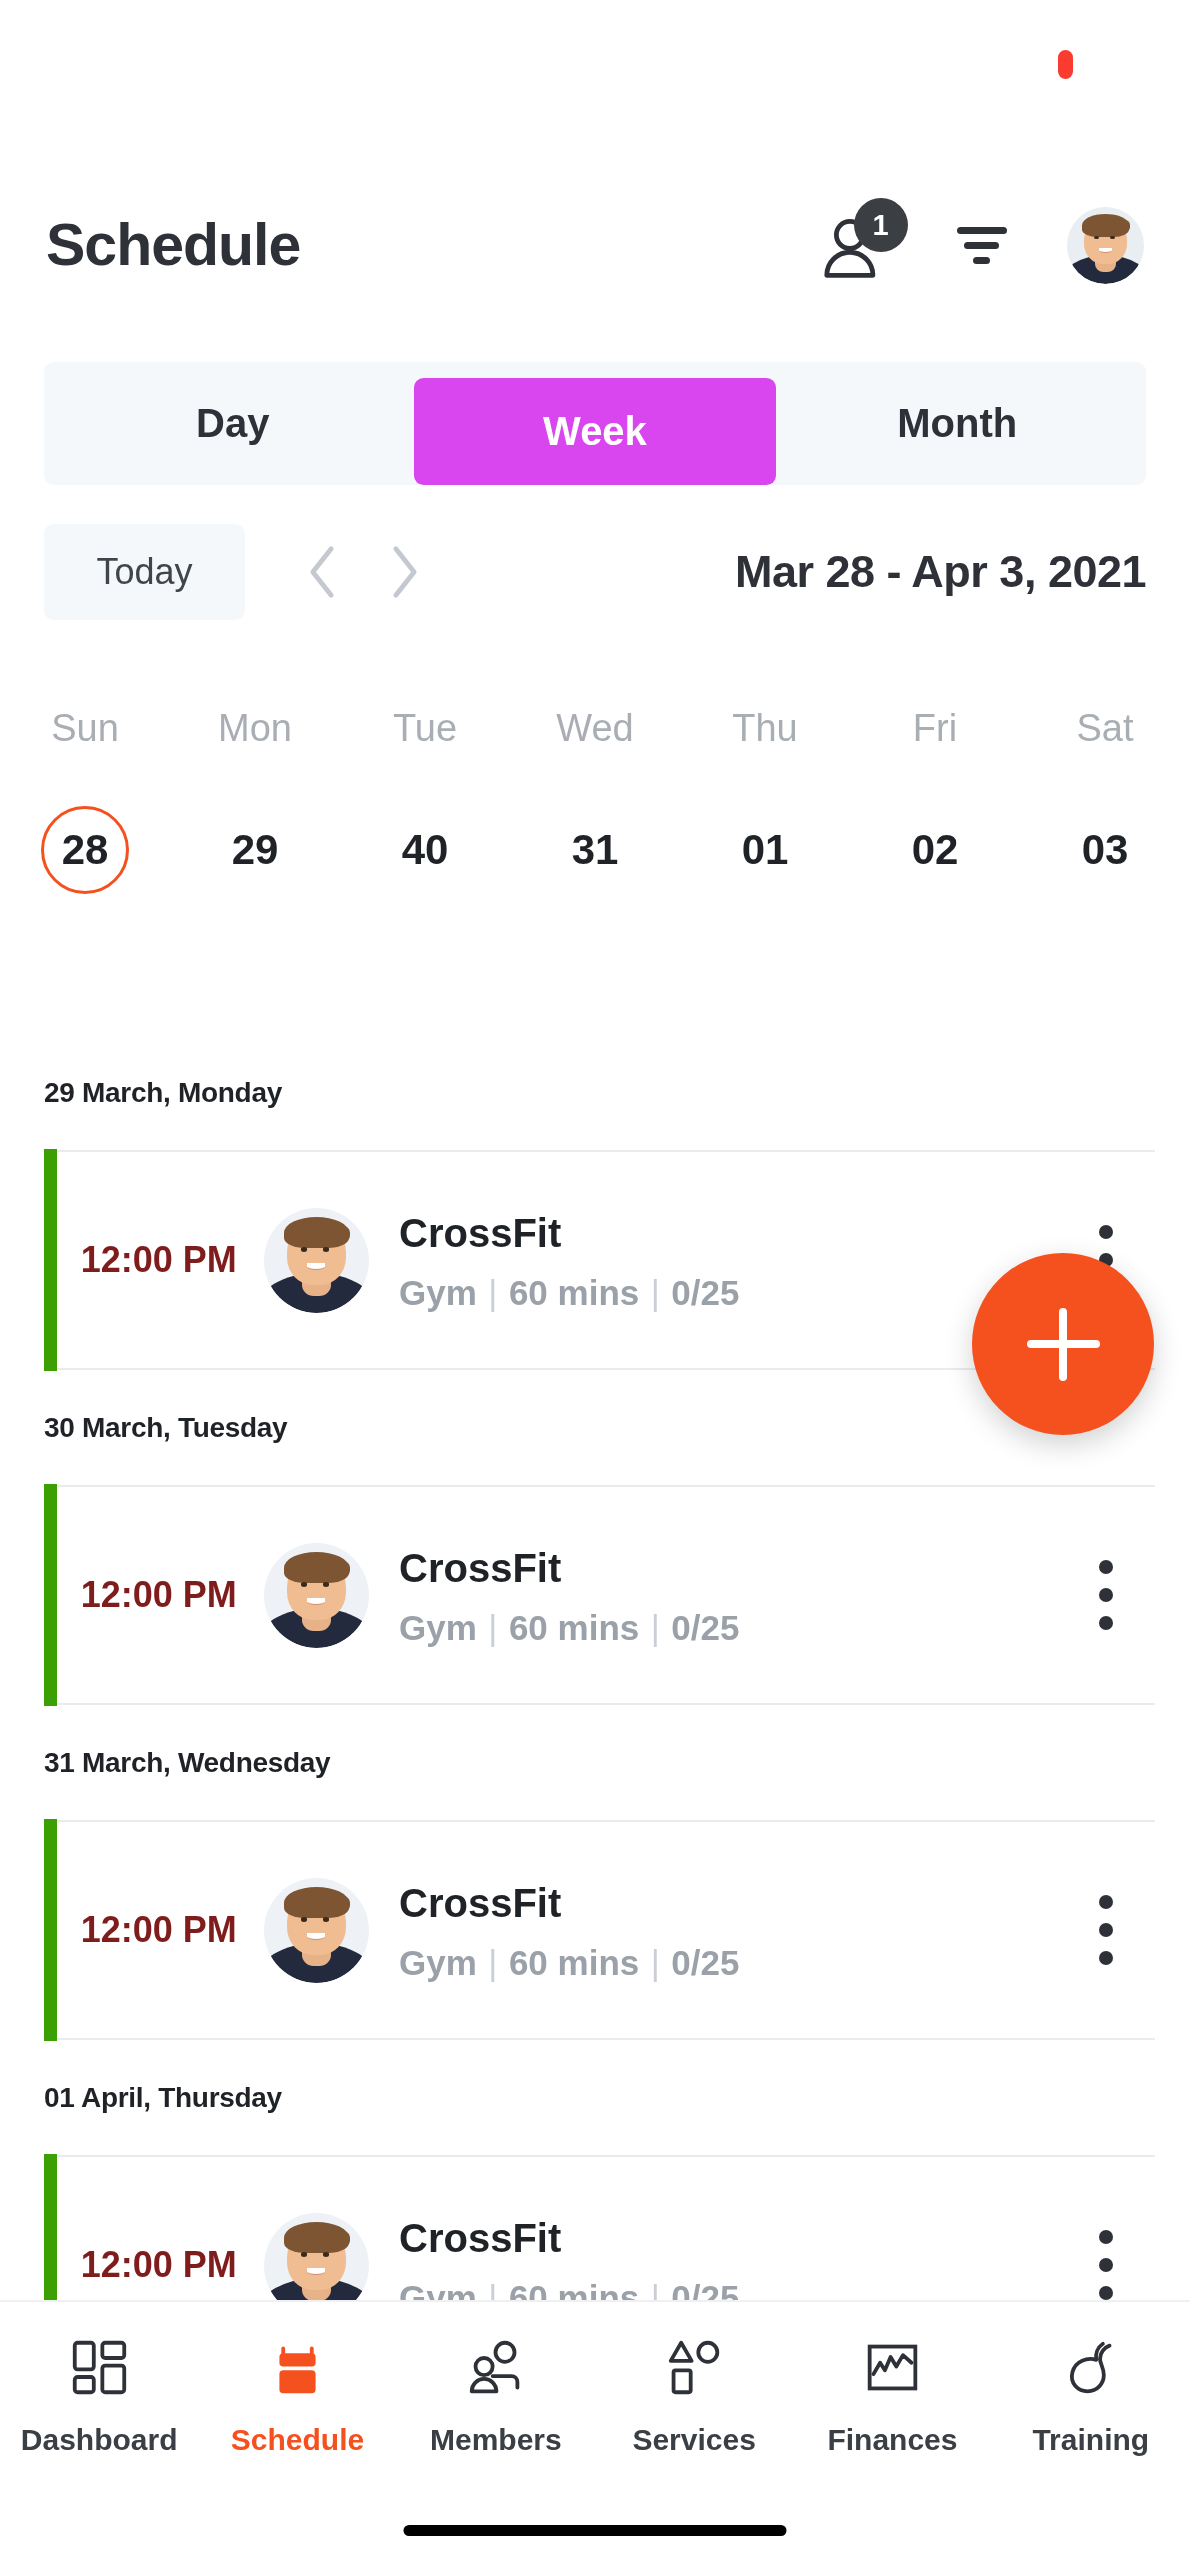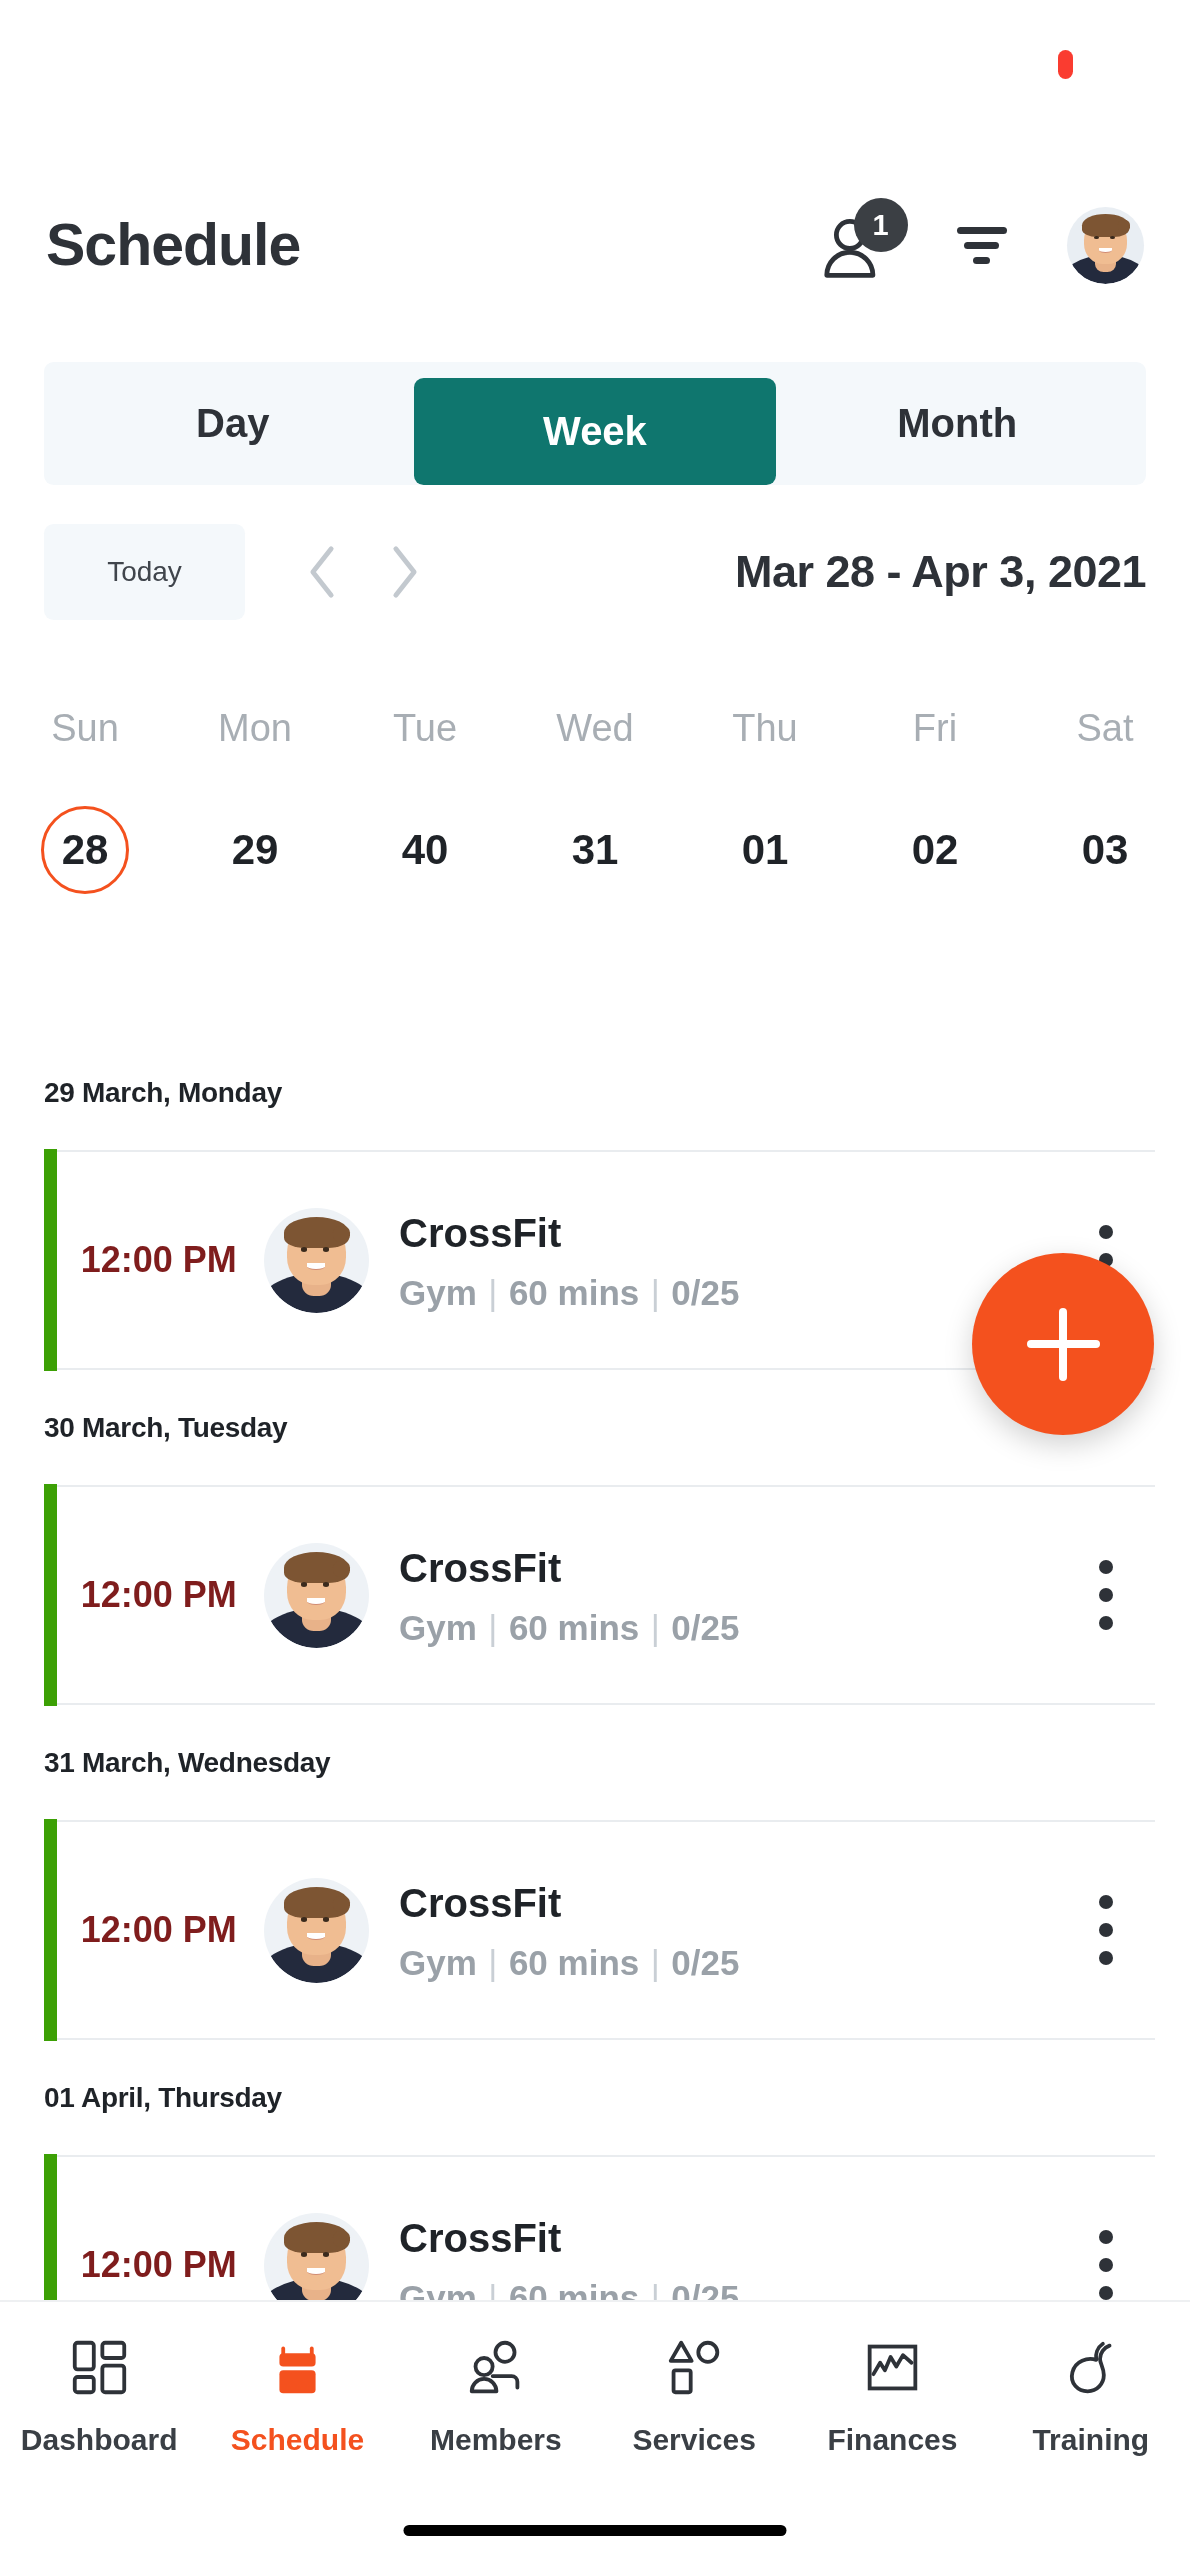--- a/index.html
+++ b/index.html
@@ -73,31 +73,31 @@
   
   .segmented {
     position:absolute; top:362px; left:44px; width:1102px; height:123px;
     background:#f4f8fb; border-radius:9.6px; display:flex; align-items:center;
     padding:7.7px;
   }
   .seg-item {
     flex:1; height:107px; display:flex; align-items:center; justify-content:center;
     font-size:40px; font-weight:700; color:#2e3238; border-radius:9.6px;
   }
-  .seg-item.active { background:#0f766e; color:#ffffff;margin-top:15px; }
+  .seg-item.active { background:#d946ef; color:#ffffff;margin-top:15px; }
 
   
   .datenav {
     position:absolute; top:518px; left:44px; width:1102px; height:107px;
     display:flex; align-items:center;
   }
   .today-btn {
     width:201px; height:96px; background:#f4f8fb; border-radius:9.6px;
     display:flex; align-items:center; justify-content:center;
-    font-size:28px; color:#40454c; font-weight:400;
+    font-size:36px; color:#40454c; font-weight:400;
   }
   .chev {
     width:82px; height:96px; display:flex; align-items:center; justify-content:center;
   }
   .chev svg { display:block; }
   .chev-left { margin-left:36px; }
   .daterange {
     margin-left:auto; font-size:45px; font-weight:700; color:#2e3238;
     letter-spacing:-0.5px;
   }

